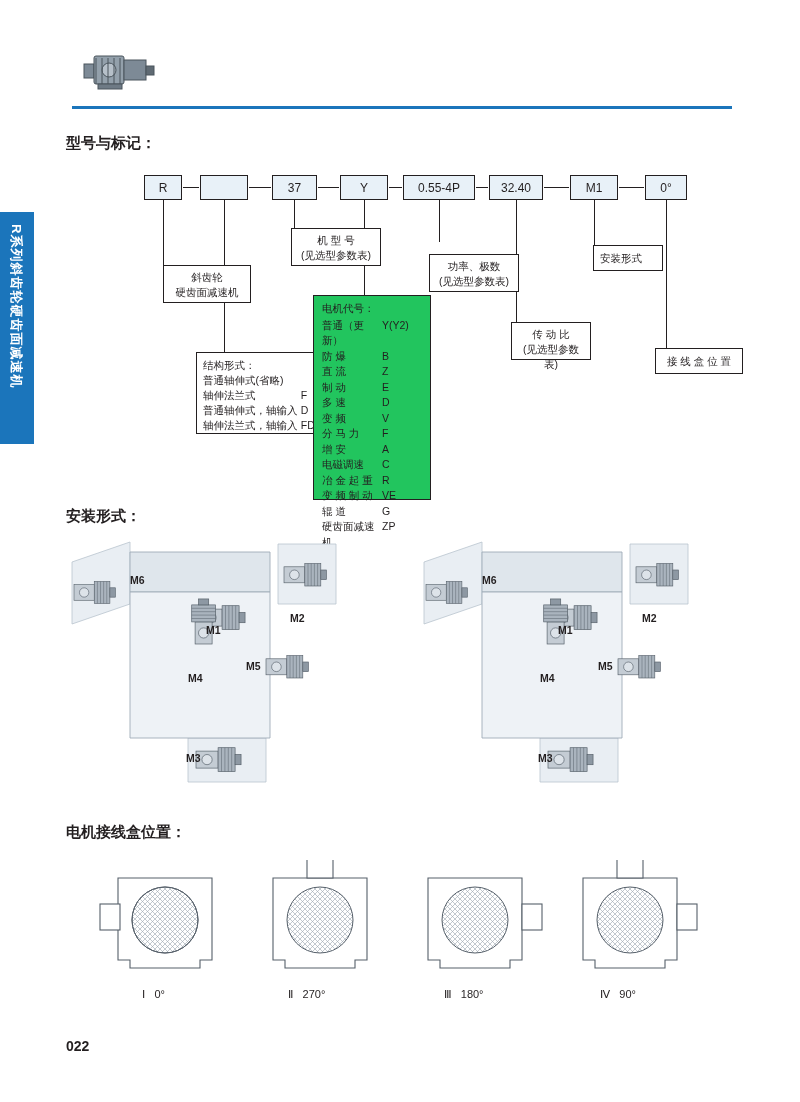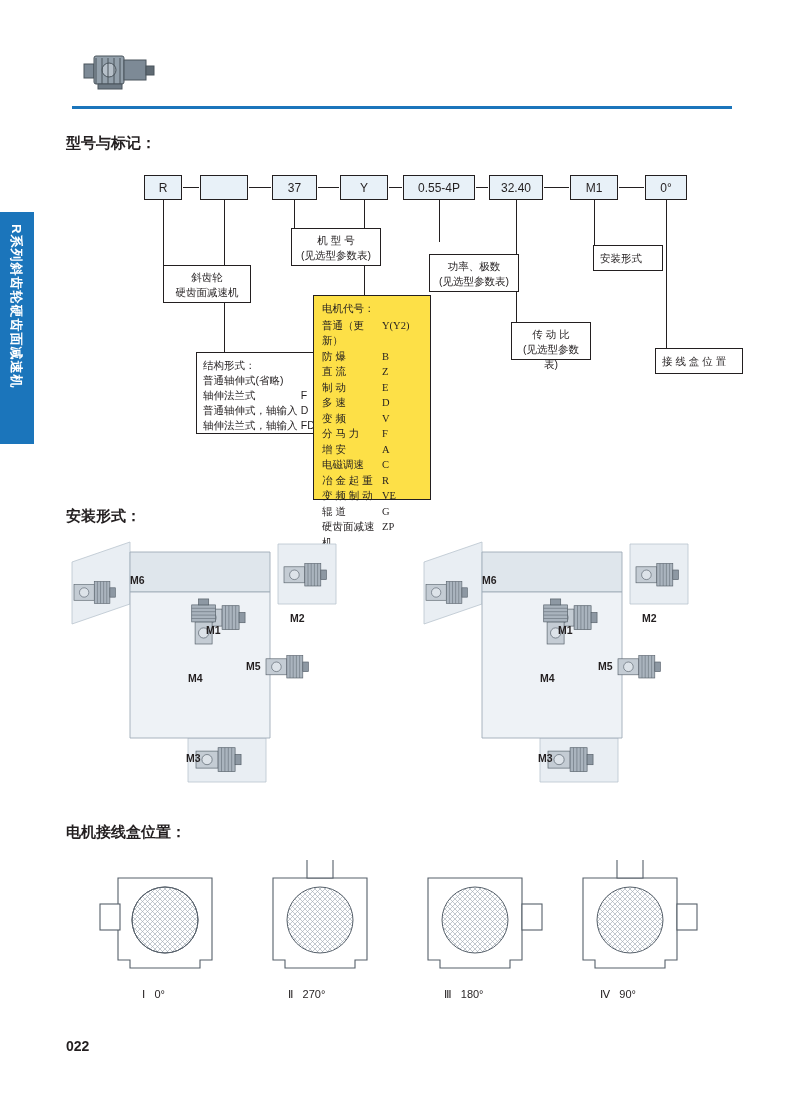--- a/index.html
+++ b/index.html
@@ -44,26 +44,26 @@
   .vline{position:absolute;width:1px;background:#231f20;}
 
   
   .capbox{
     position:absolute;border:1px solid #231f20;background:#fff;box-sizing:border-box;
     font-size:10.5px;line-height:15px;color:#231f20;padding:4px 6px;margin-left:33px;
   }
   .capbox .ct{text-align:center;}
 
   
-  .motorbox{position:absolute;border:1px solid #231f20;background:#fde047;box-sizing:border-box;
+  .motorbox{position:absolute;border:1px solid #231f20;background:#22c55e;box-sizing:border-box;
     font-size:10.5px;line-height:15.5px;padding:5px 8px;}
   .motorbox .hdr{margin-bottom:1px;}
   .mrow{display:flex;}
   .mrow .lbl{width:72px;letter-spacing:0px;}
-  .mrow .sym{width:48px;font-family:Liberation Serif, serif;}
+  .mrow .sym{width:48px;}
 
   
   .srow{display:flex;}
   .srow .s1{width:118px;}
   .srow .s2{width:22px;text-align:left;}
 
   
   .mount-wrap{position:absolute;left:60px;top:532px;width:690px;height:270px;}
   .mlabel{position:absolute;font-size:10.5px;font-weight:bold;color:#231f20;}
 
@@ -157,21 +157,21 @@
 
   <div class="capbox" style="left:560px;top:245px;width:70px;height:26px;display:flex;align-items:center;justify-content:flex-start;">
     <div class="ct">安装形式</div>
   </div>
 
   <div class="capbox" style="left:478px;top:322px;width:80px;height:38px;">
     <div class="ct">传 动 比</div>
     <div class="ct">(见选型参数表)</div>
   </div>
 
-  <div class="capbox" style="left:622px;top:348px;width:88px;height:26px;display:flex;align-items:center;justify-content:flex-start;">
+  <div class="capbox" style="left:622px;top:348px;width:88px;height:26px;display:flex;align-items:center;justify-content:center;">
     <div class="ct">接 线 盒 位 置</div>
   </div>
 
   <div class="capbox" style="left:163px;top:352px;width:130px;height:82px;padding:5px 6px;">
     <div>结构形式：</div>
     <div class="srow">
       <span class="s1">普通轴伸式(省略)</span>
       <span class="s2"></span>
     </div>
     <div class="srow">

